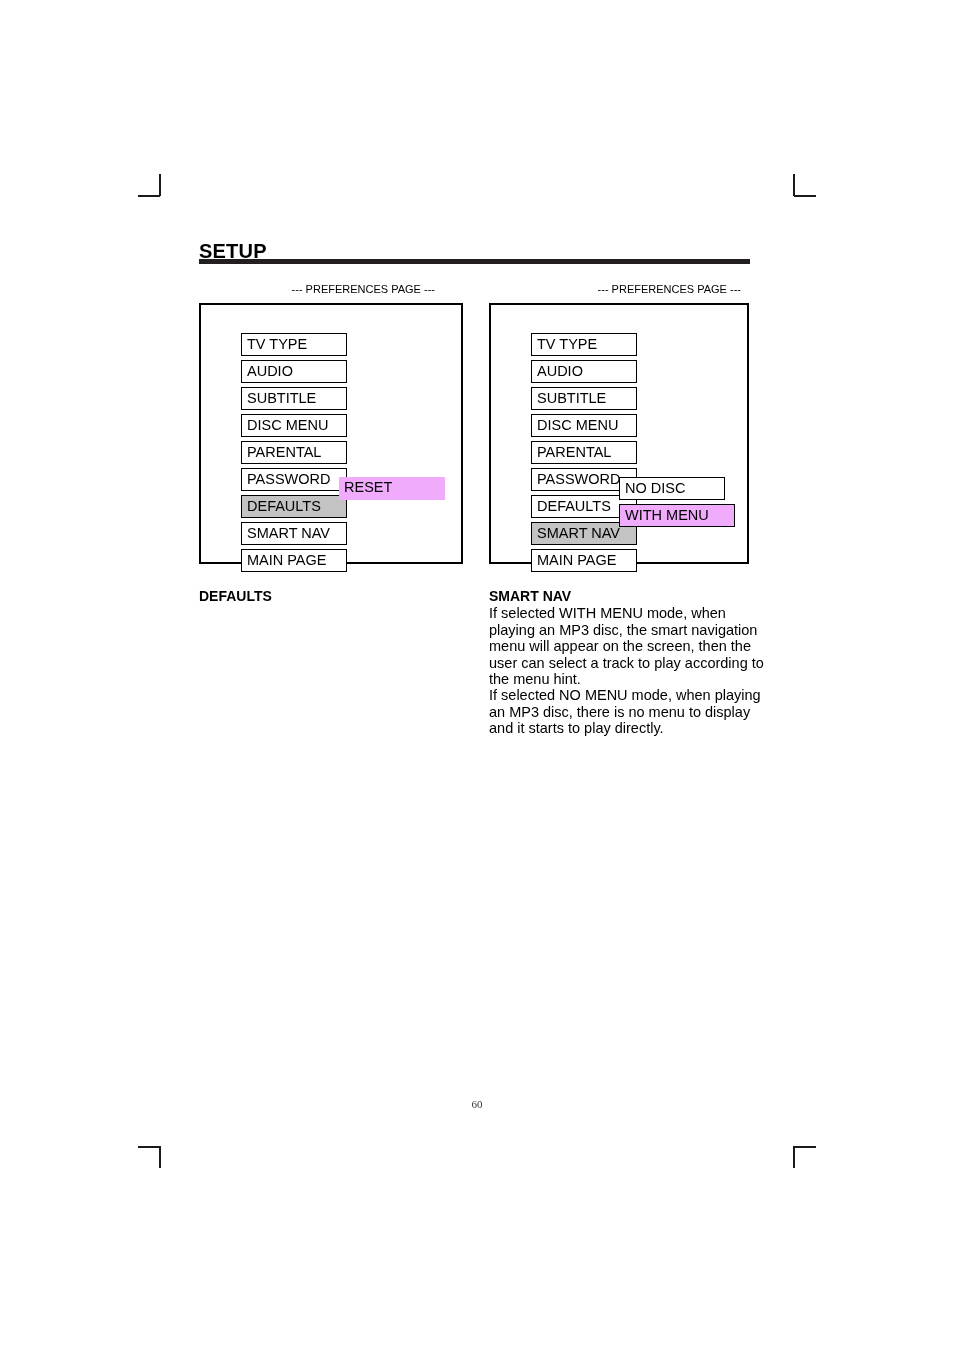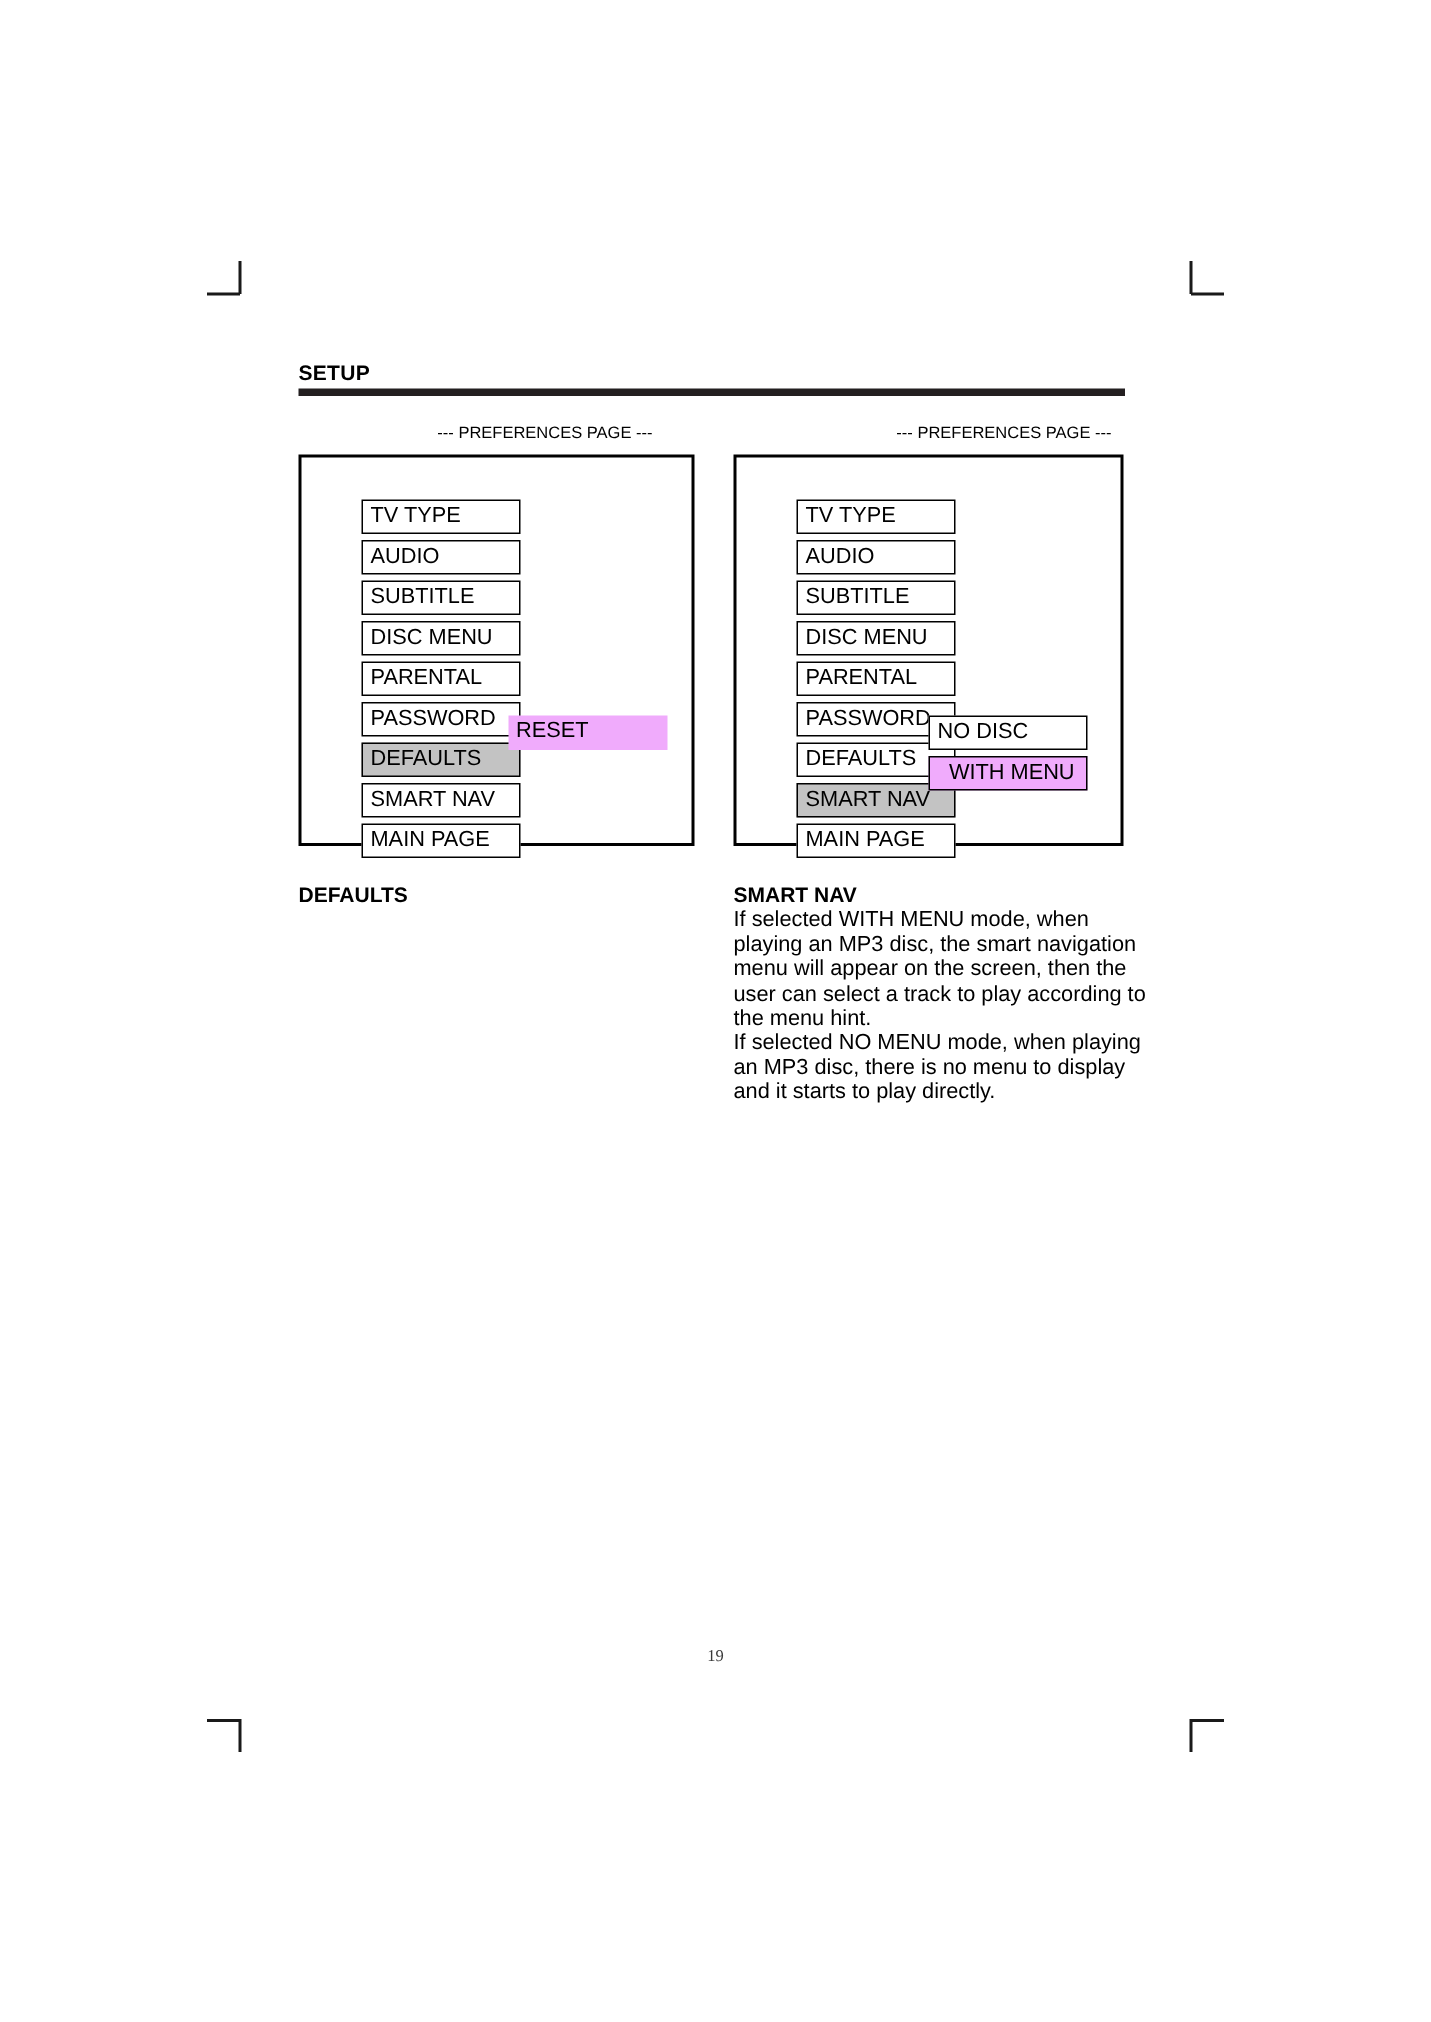--- a/index.html
+++ b/index.html
@@ -44,21 +44,21 @@
 
   .cm-br { left: 784px; top: 1146px; }
   .cm-br .h { right: 0;   top: 0; }
   .cm-br .v { right: 21px; top: 0; }
 
   
   .page-heading {
     position: absolute;
     left: 199px;
     top: 240px;
-    font-size: 14px;
+    font-size: 20px;
     font-weight: bold;
     letter-spacing: 0.2px;
   }
   .heading-rule {
     position: absolute;
     left: 199px;
     top: 259px;
     width: 551px;
     height: 5px;
     background: #231f20;
@@ -119,21 +119,21 @@
     background: #f0abfc;
     white-space: nowrap;
   }
   .option-box.bordered { border: 1.5px solid #000000; }
   .option-box.plain    { background: #ffffff; }
 
   
   .opt-reset      { left: 138px; top: 172px; width: 106px; }
   
   .opt-no-menu    { left: 128px; top: 172px; width: 106px; }
-  .opt-with-menu  { left: 128px; top: 199px; width: 106px; text-align: center; }
+  .opt-with-menu  { left: 128px; top: 199px; width: 116px; }
 
   
   .desc {
     position: absolute;
     font-size: 14.5px;
     line-height: 16.4px;
   }
   .desc.left  { left: 199px; top: 588px; width: 268px; }
   .desc.right { left: 489px; top: 588px; width: 280px; }
   .desc h3 {
@@ -218,13 +218,13 @@
 <div class="desc left">
   <h3>DEFAULTS</h3>
 </div>
 
 <div class="desc right">
   <h3>SMART NAV</h3>
   <p>If selected WITH MENU mode, when playing an MP3 disc, the smart navigation menu will appear on the screen, then the user can select a track to play according to the menu hint.</p>
   <p>If selected NO MENU mode, when playing an MP3 disc, there is no menu to display and it starts to play directly.</p>
 </div>
 
-<div class="folio">19</div>
+<div class="folio">60</div>
 
 </body></html>

